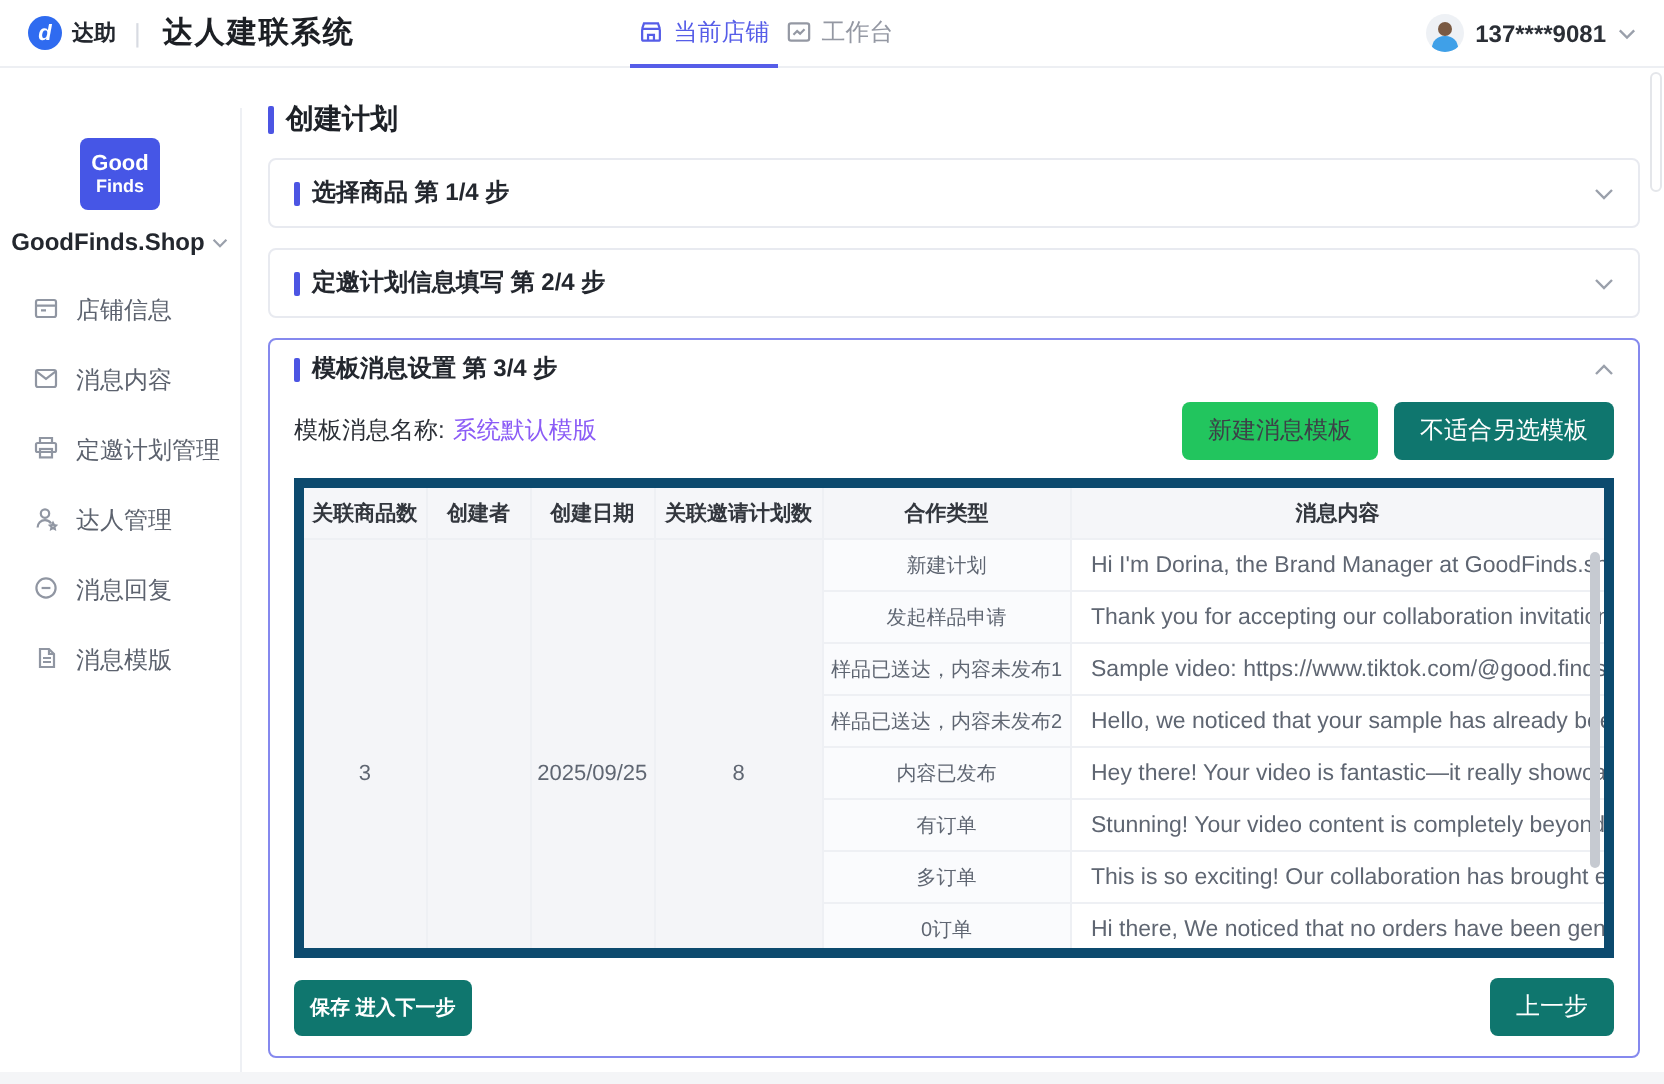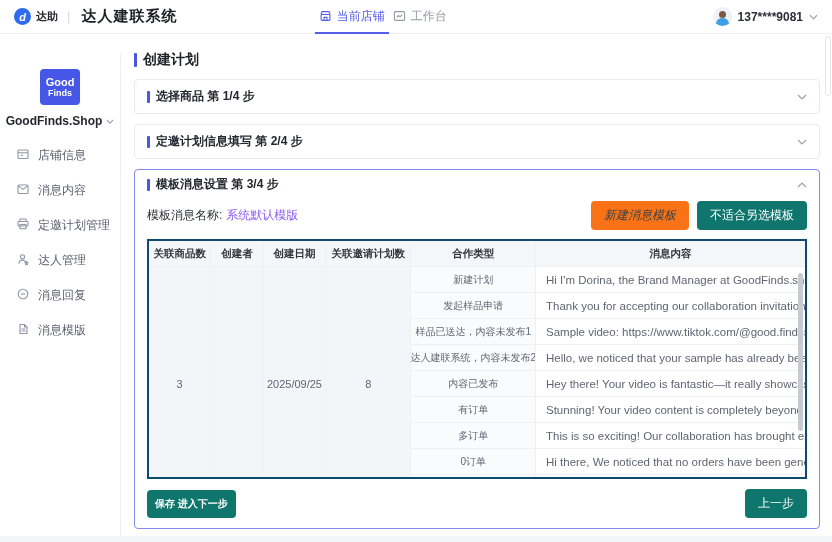--- a/index.html
+++ b/index.html
@@ -68,26 +68,26 @@
   .card.collapsed { height:35px; display:flex; align-items:center; justify-content:space-between; cursor:pointer; }
   .card-title { display:flex; align-items:center; gap:6px; font-size:12px; font-weight:700; color:#23272e; }
   .card.expanded { border-color:#8589ee; padding-bottom:10px; }
   .card-head { height:29px; display:flex; align-items:center; justify-content:space-between; cursor:pointer; }
 
   .tmpl-name-row { display:flex; align-items:center; margin:2px 0 9px; }
   .tmpl-label { color:#2b2f36; font-size:12px; }
   .tmpl-link { color:#8b5cf6; font-size:12px; margin-left:4px; cursor:pointer; }
   .tmpl-btns { margin-left:auto; display:flex; gap:8px; }
   .btn { border:none; border-radius:4px; font-size:12px; padding:6px 13px; cursor:pointer; white-space:nowrap; font-family:inherit; }
-  .btn-secondary { background:#f97316; color:#3c4047;font-style:italic; }
+  .btn-secondary { background:#22c55e; color:#3c4047; }
   .btn-primary { background:#0f766e; color:#fff; }
   .btn-save { font-size:10px; padding:7px 8px;font-weight:bold; }
 
   
-  .tmpl-table-wrap { position:relative; border:2px solid #0c4a6e; height:240px; overflow:hidden; background:#fff; }
+  .tmpl-table-wrap { position:relative; border:5px solid #0c4a6e; height:240px; overflow:hidden; background:#fff; }
   .tmpl-table {
     display:grid;
     grid-template-columns:9.5% 8% 9.5% 13% 19% 1fr;
     grid-template-rows:26px repeat(9,26px);
   }
   .tcell { border-bottom:1px solid #eef0f4; border-right:1px solid #eef0f4;
     display:flex; align-items:center; justify-content:center; overflow:hidden; white-space:nowrap; }
   .tcell:nth-child(6n) { border-right:none; }
   .th { background:#f5f6f9; font-weight:700; color:#33373e; font-size:10.5px; }
   .merged { grid-row:2 / 11; background:#f4f5f8; color:#5f6672; font-size:11px; border-bottom:none; }
@@ -290,21 +290,21 @@
           <div class="tcell merged"></div>
           <div class="tcell merged">2025/09/25</div>
           <div class="tcell merged">8</div>
 
           <div class="tcell type-cell">新建计划</div>
           <div class="tcell msg-cell">Hi I'm Dorina, the Brand Manager at GoodFinds.shop. We're reaching out because we believ</div>
           <div class="tcell type-cell">发起样品申请</div>
           <div class="tcell msg-cell">Thank you for accepting our collaboration invitation! To get started, apply for a free sample</div>
           <div class="tcell type-cell">样品已送达，内容未发布1</div>
           <div class="tcell msg-cell">Sample video: https://www.tiktok.com/@good.findsshop/video/7434130912985664814Scen</div>
-          <div class="tcell type-cell">达人建联系统，内容未发布2</div>
+          <div class="tcell type-cell">样品已送达，内容未发布2</div>
           <div class="tcell msg-cell">Hello, we noticed that your sample has already been delivered. We're eager to know when y</div>
           <div class="tcell type-cell">内容已发布</div>
           <div class="tcell msg-cell">Hey there! Your video is fantastic—it really showcases all the key features. To help boost vi</div>
           <div class="tcell type-cell">有订单</div>
           <div class="tcell msg-cell">Stunning! Your video content is completely beyond imagination, and the content fits our pro</div>
           <div class="tcell type-cell">多订单</div>
           <div class="tcell msg-cell">This is so exciting! Our collaboration has brought excellent results and benefits, and I'm wor</div>
           <div class="tcell type-cell">0订单</div>
           <div class="tcell msg-cell">Hi there, We noticed that no orders have been generated so far. Is there any assistance we</div>
           <div class="tcell type-cell"></div>

